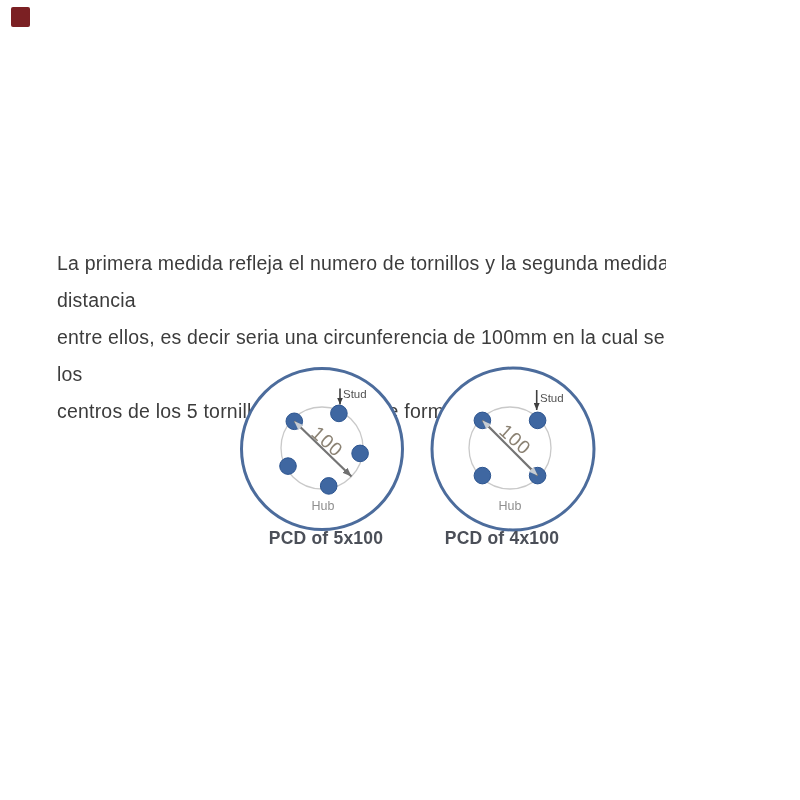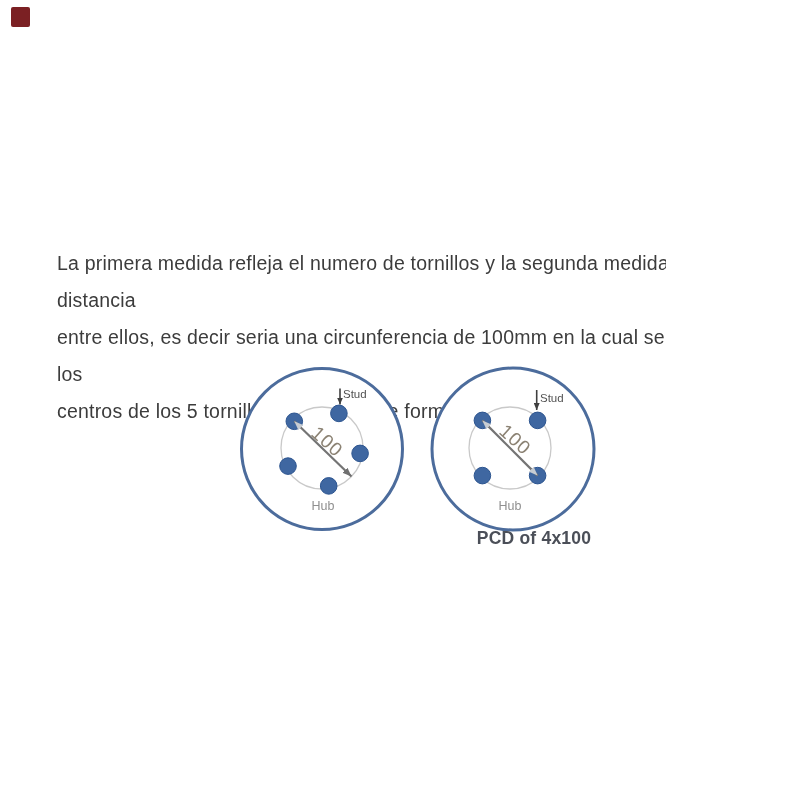--- a/index.html
+++ b/index.html
@@ -19,21 +19,21 @@
   .figure{position:absolute;left:0;top:0;width:800px;height:800px;}
   .diagram-svg{position:absolute;}
   .svg-left{left:230px;top:356px;}
   .svg-right{left:420px;top:356px;}
   .caption{
     position:absolute;top:528px;height:22px;
     font-size:17.5px;font-weight:700;color:#4b4f58;text-align:center;
     letter-spacing:0.2px;
   }
   .caption-left{left:230px;width:192px;}
-  .caption-right{left:444px;width:180px;}
+  .caption-right{left:412px;width:180px;}
   .diagram-label{font-family:"Liberation Sans",sans-serif;}
 </style>
 </head>
 <body>
 
 <div class="canvas">
 
   <div class="corner-badge"></div>
 
   <p class="paragraph">La primera medida refleja el numero de tornillos y la segunda medida la distancia
@@ -86,16 +86,17 @@
       <line x1="62.4" y1="64.4" x2="117.6" y2="119.6" stroke="#747474" stroke-width="2.2" marker-start="url(#ahLight)" marker-end="url(#ahLight)"></line>
 
       <text class="diagram-label" x="95" y="90" text-anchor="middle" transform="rotate(42 95 84)" font-size="19" letter-spacing="1" fill="#8b8273">100</text>
 
       <line x1="116.7" y1="34" x2="116.7" y2="54" stroke="#3f3f3f" stroke-width="1.6" marker-end="url(#ahStud)"></line>
       <text class="diagram-label" x="120" y="45.5" font-size="11.5" fill="#525252">Stud</text>
 
       <text class="diagram-label" x="90" y="154" text-anchor="middle" font-size="12.5" fill="#8f8f8f">Hub</text>
     </svg>
 
+    <div class="caption caption-left">PCD of 5x100</div>
     <div class="caption caption-right">PCD of 4x100</div>
 
   </div>
 </div>
 
 </body></html>

